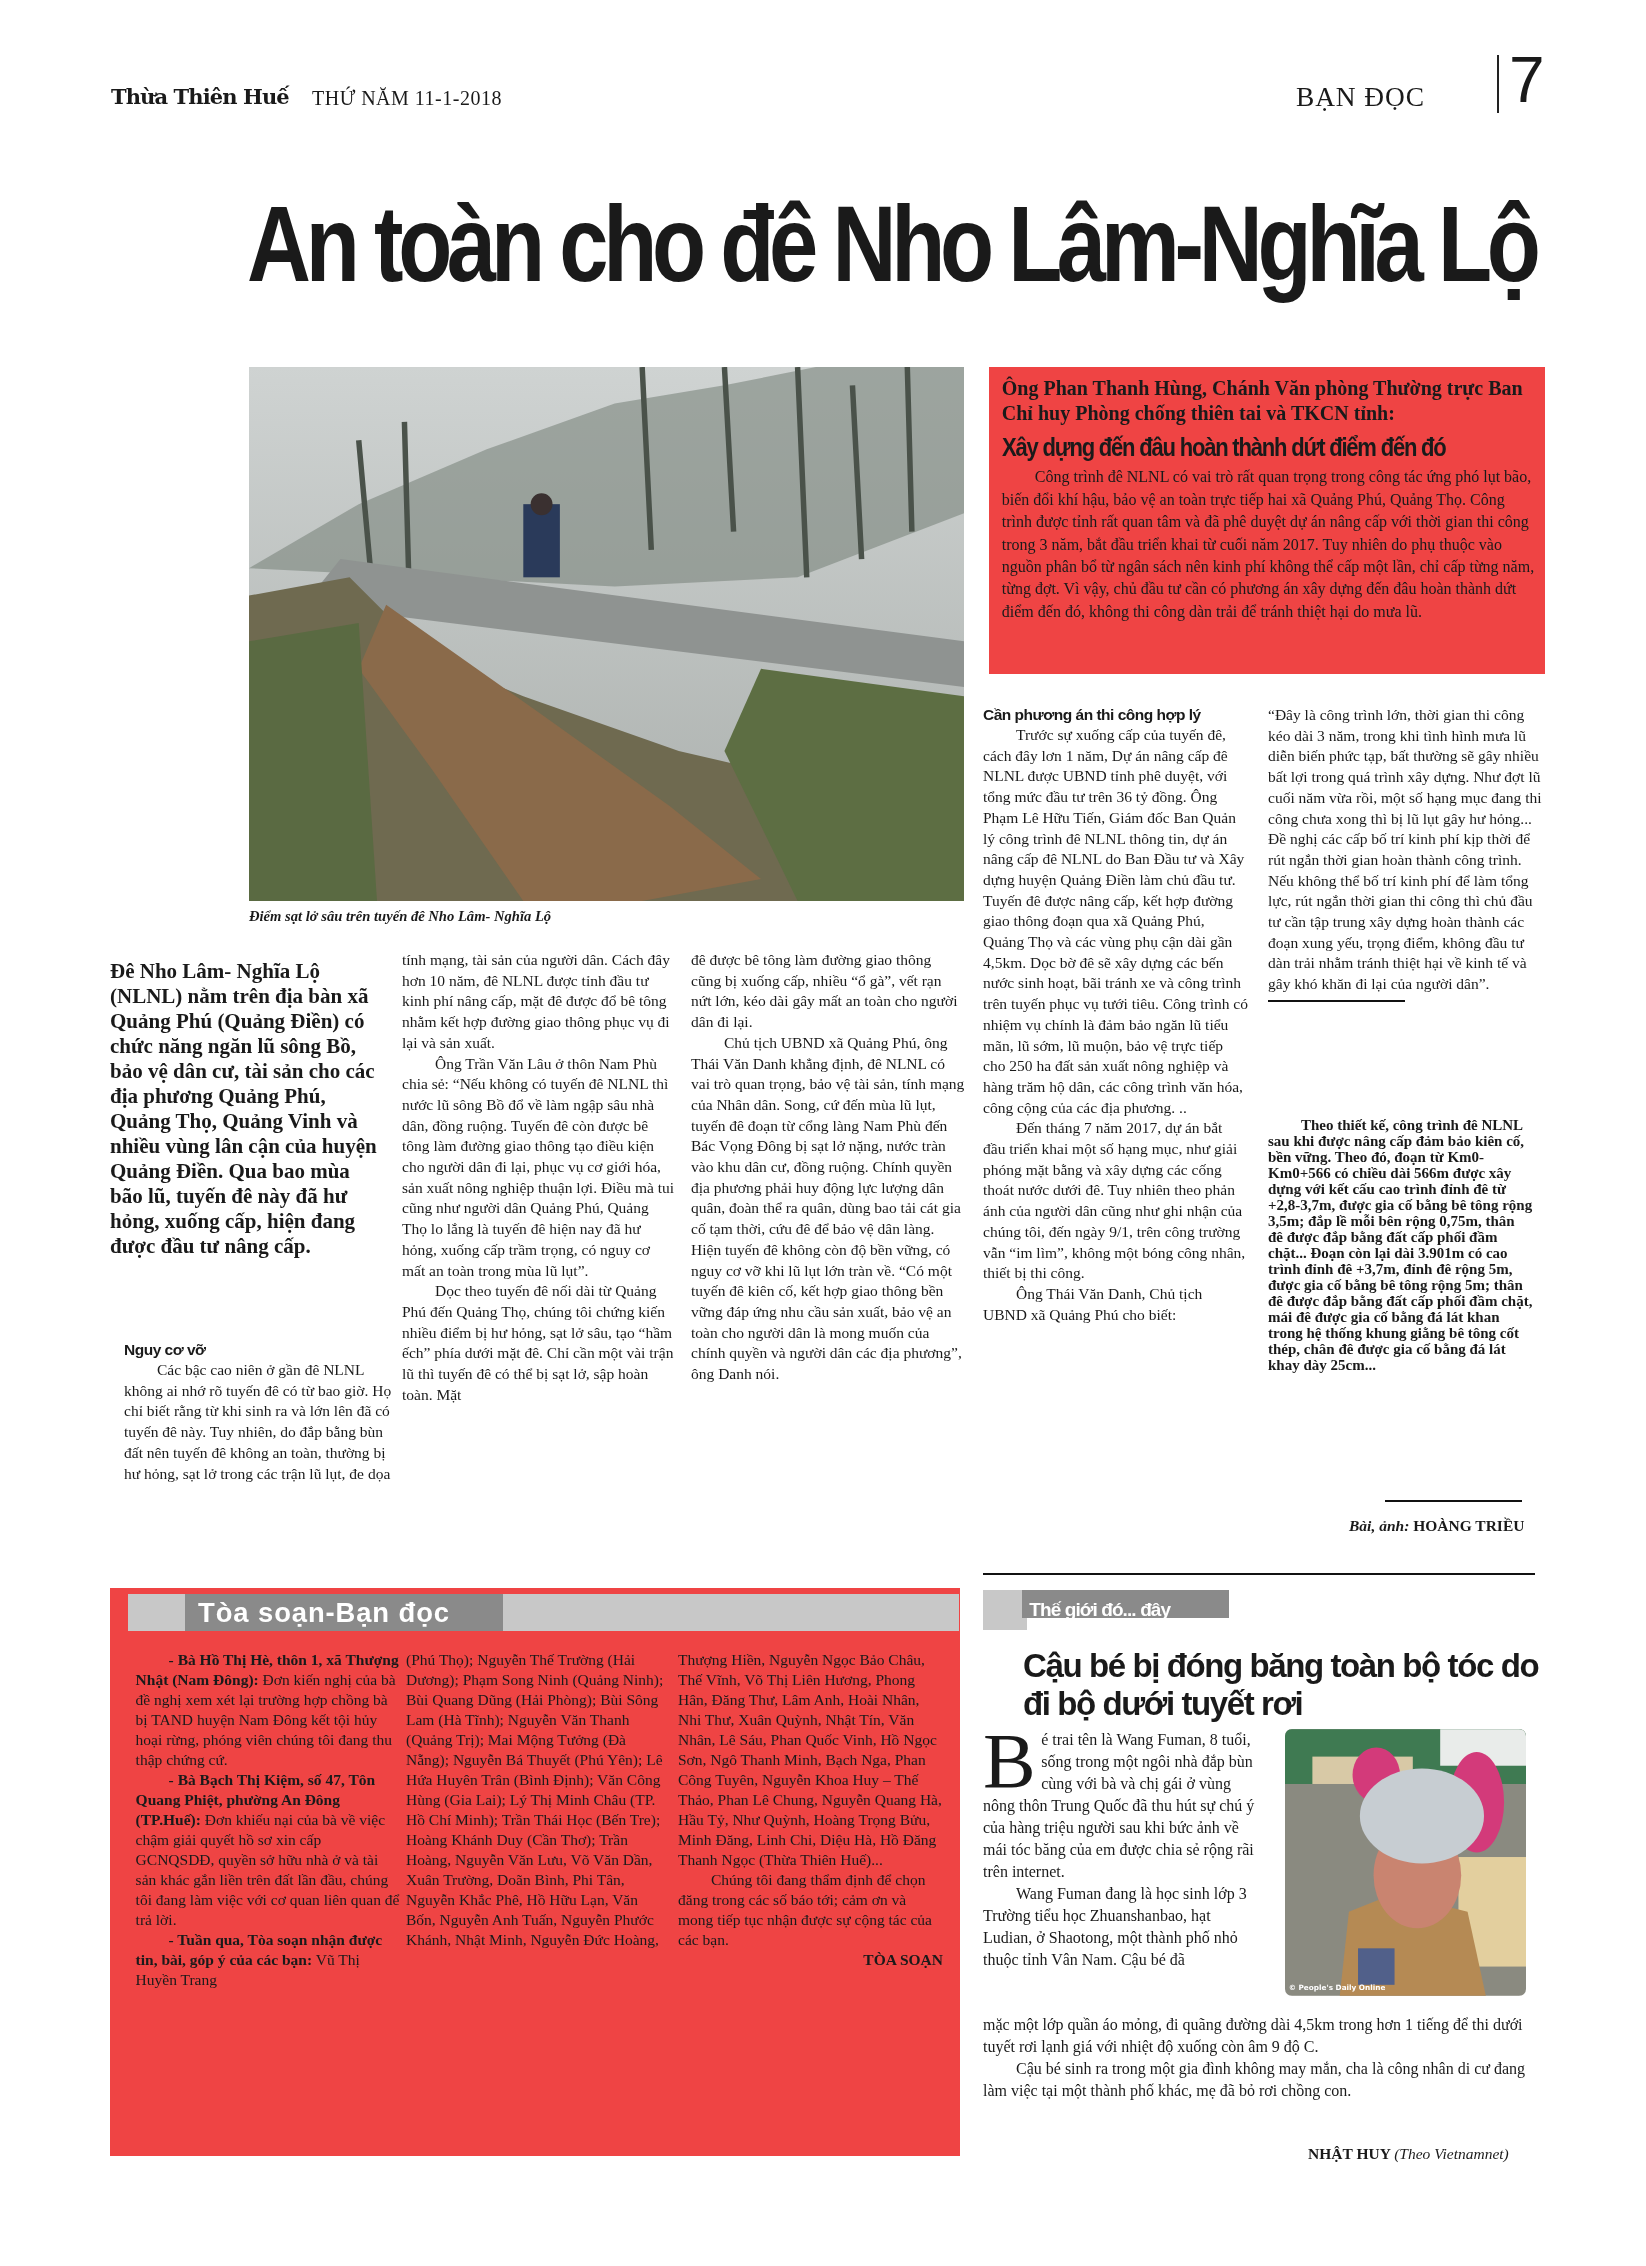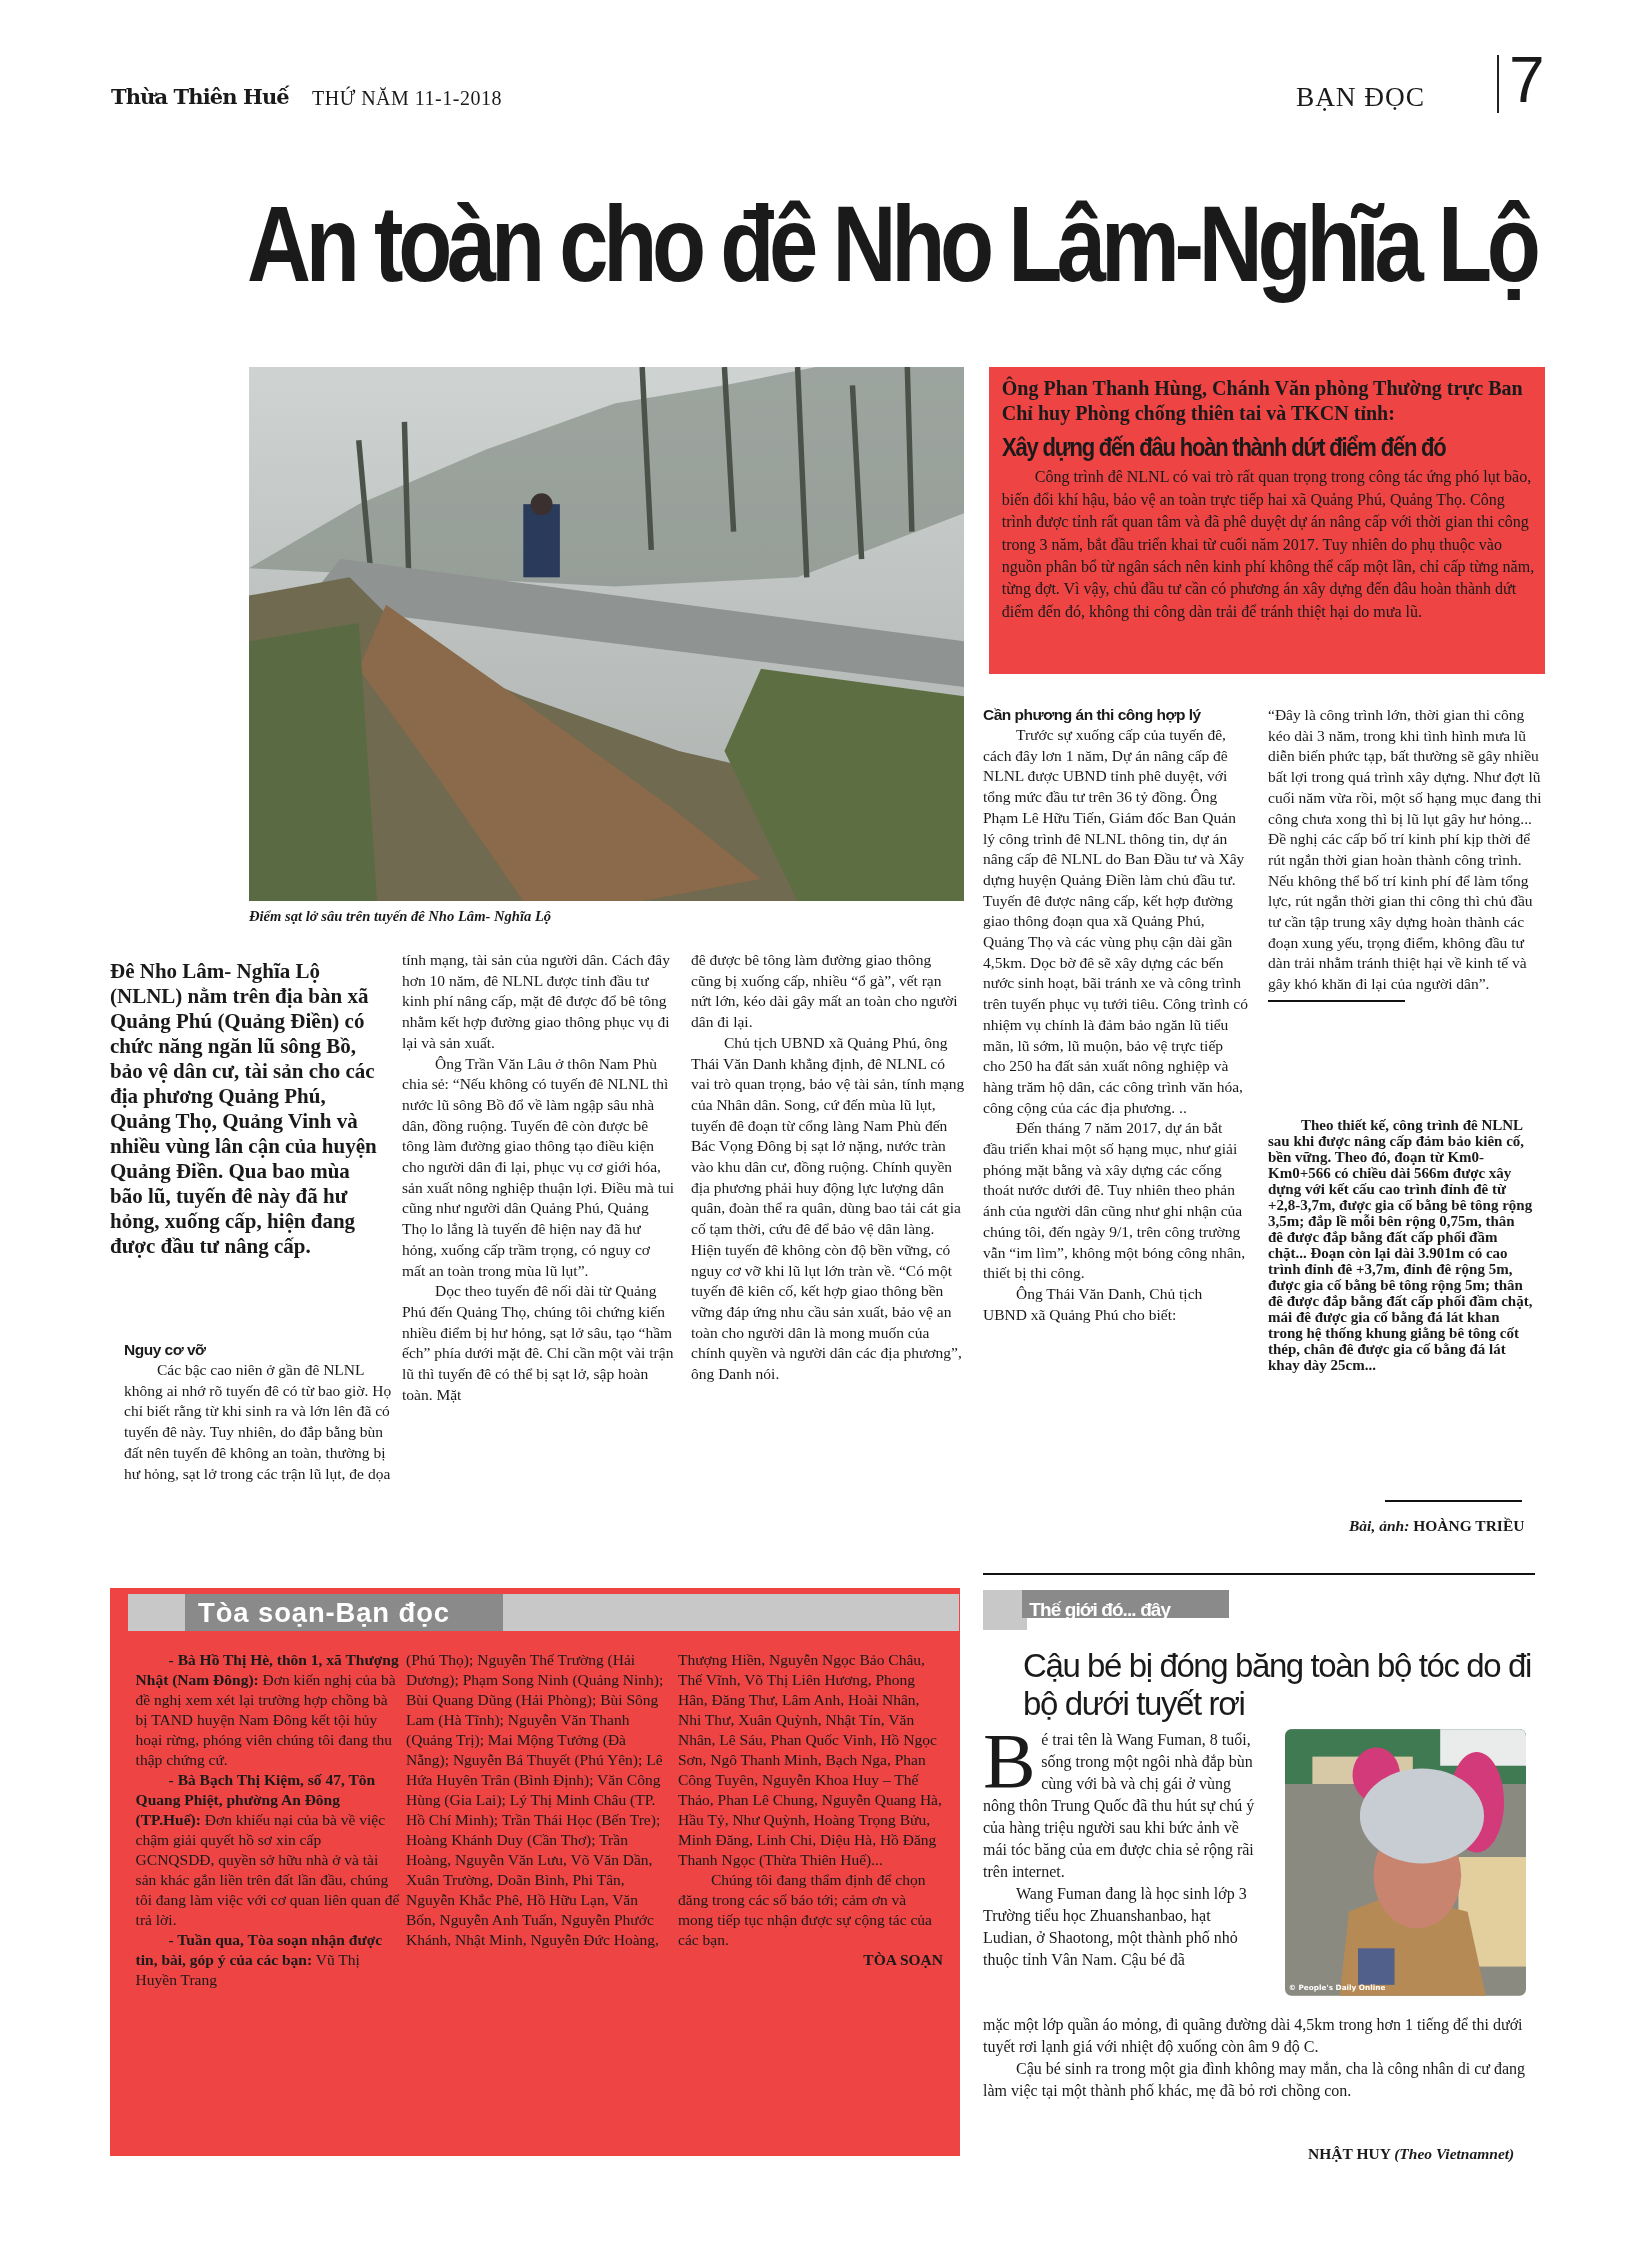--- a/index.html
+++ b/index.html
@@ -48,27 +48,27 @@
   .readerbox { left: 110px; top: 1588px; width: 850px; height: 568px; background: #ef4444; }
   .readerbox .tabbar { position: absolute; left: 18.3px; top: 5.5px; width: 831px; height: 37px; background: #c8c8c8; }
   .readerbox .tab { position: absolute; left: 57px; top: 0; height: 37px; width: 318px; background: #8a8a8a; color: #fff; font-family: "Liberation Sans", sans-serif; font-weight: bold; font-size: 27.4px; padding-left: 12.8px; line-height: 37px; letter-spacing: 0.9px; }
   .rcol { position: absolute; top: 62px; width: 265px; font-size: 15.5px; line-height: 20px; }
   .rcol b { font-weight: bold; }
 
   
   .world-rule { left: 983px; top: 1573px; width: 552px; height: 1.8px; background: #111; }
   .world-tab-bg { left: 983px; top: 1590px; width: 44px; height: 40px; background: #c8c8c8; }
   .world-tab { left: 1022px; top: 1590px; width: 207px; height: 28px; background: #8a8a8a; color: #fff; font-family: "Liberation Sans", sans-serif; font-weight: bold; font-size: 19px; padding-left: 7.3px; line-height: 40px; letter-spacing: -0.9px; white-space: nowrap; }
-  .world-title { left: 1023px; top: 1647px; width: 530px; font-family: "Liberation Sans", sans-serif; font-weight: normal; font-size: 33px; line-height: 38px; letter-spacing: -1.4px; }
+  .world-title { left: 1023px; top: 1647px; width: 530px; font-family: "Liberation Sans", sans-serif; font-weight: bold; font-size: 33px; line-height: 38px; letter-spacing: -1.4px; }
   .world-body { left: 983px; top: 1729px; width: 274px; font-size: 16px; line-height: 22px; }
   .world-body2 { left: 983px; top: 2014px; width: 557px; font-size: 16px; line-height: 22px; }
   .dropcap { float: left; font-size: 79px; line-height: 60px; margin: 1.8px 5.5px 0 0; }
   .boy-photo { left: 1285px; top: 1729px; width: 241px; height: 267px; overflow: hidden; border-radius: 7px; }
   .world-byline { left: 1308px; top: 2145px; font-size: 15.5px; font-weight: bold; }
-  .world-byline i { font-weight: bold; margin-top: 8px; }
+  .world-byline i { font-weight: normal; margin-top: 8px; }
 </style>
 </head>
 <body>
 
 <div class="abs masthead">Thừa Thiên Huế</div>
 <div class="abs dateline">THỨ NĂM  11-1-2018</div>
 <div class="abs section-name">BẠN ĐỌC</div>
 <div class="abs page-rule"></div>
 <div class="abs page-num">7</div>
 

